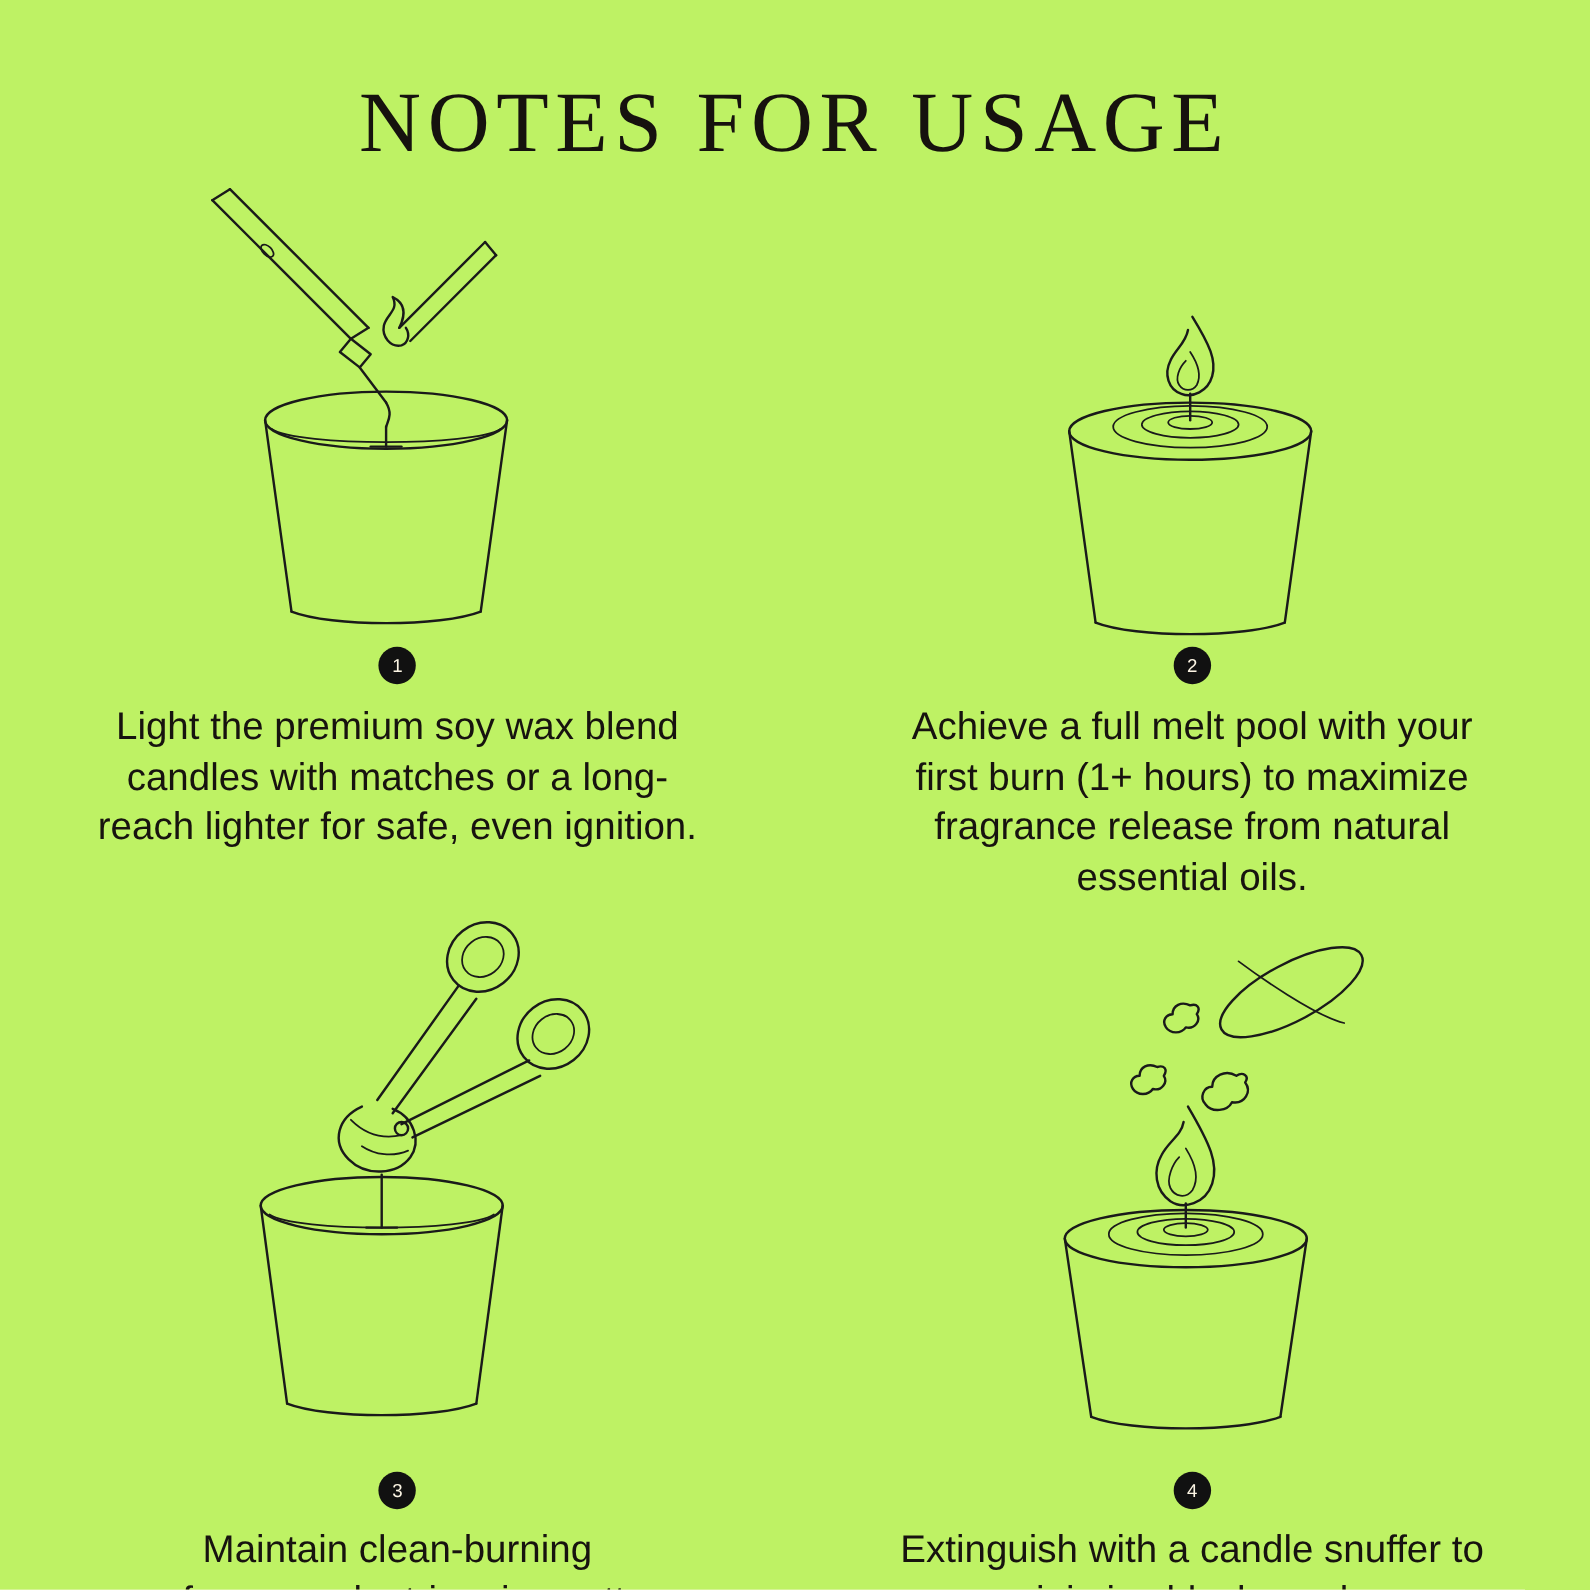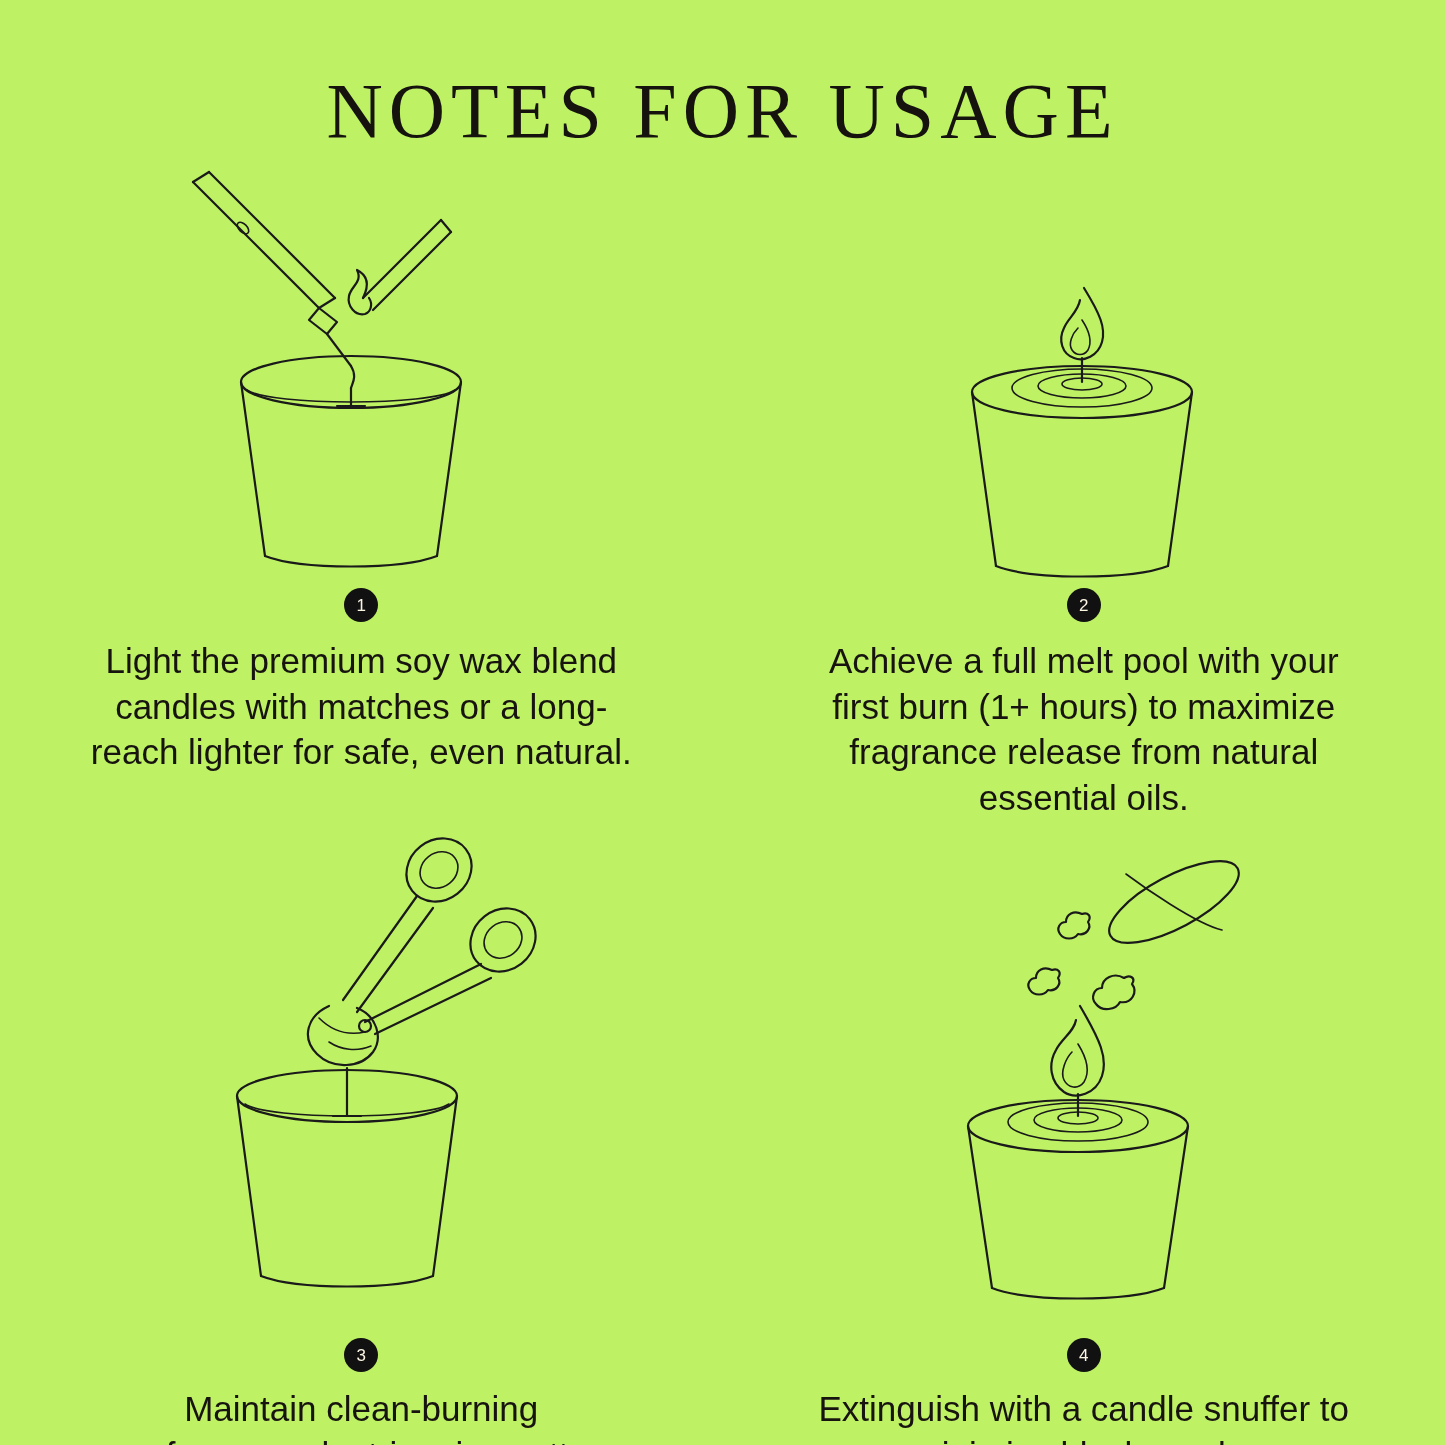--- a/index.html
+++ b/index.html
@@ -143,21 +143,21 @@
           <ellipse class="ln" cx="200" cy="212" rx="110" ry="26"></ellipse>
 
           <path class="ln-thin" d="M96 220 C120 236 280 236 304 220"></path>
 
           <path class="ln" d="M90 212 L114 386"></path>
           <path class="ln" d="M310 212 L286 386"></path>
           <path class="ln" d="M114 386 C150 400 250 400 286 386"></path>
         </svg>
       </div>
       <div class="badge">1</div>
-      <div class="caption">Light the premium soy wax blend candles with matches or a long-reach lighter for safe, even natural.</div>
+      <div class="caption">Light the premium soy wax blend candles with matches or a long-reach lighter for safe, even ignition.</div>
     </div>
 
     <div class="cell cell-2">
       <div class="art">
         <svg width="420" height="400" viewBox="0 0 420 400">
 
           <path class="ln" d="M210 118 C226 144 232 158 228 172 C224 186 210 192 200 188 C188 184 184 170 190 158 C194 148 204 142 206 130"></path>
           <path class="ln-thin" d="M208 150 C216 162 218 172 214 180 C210 186 202 186 198 180 C194 174 198 164 204 158"></path>
 
           <path class="ln" d="M208 188 L208 212"></path>

